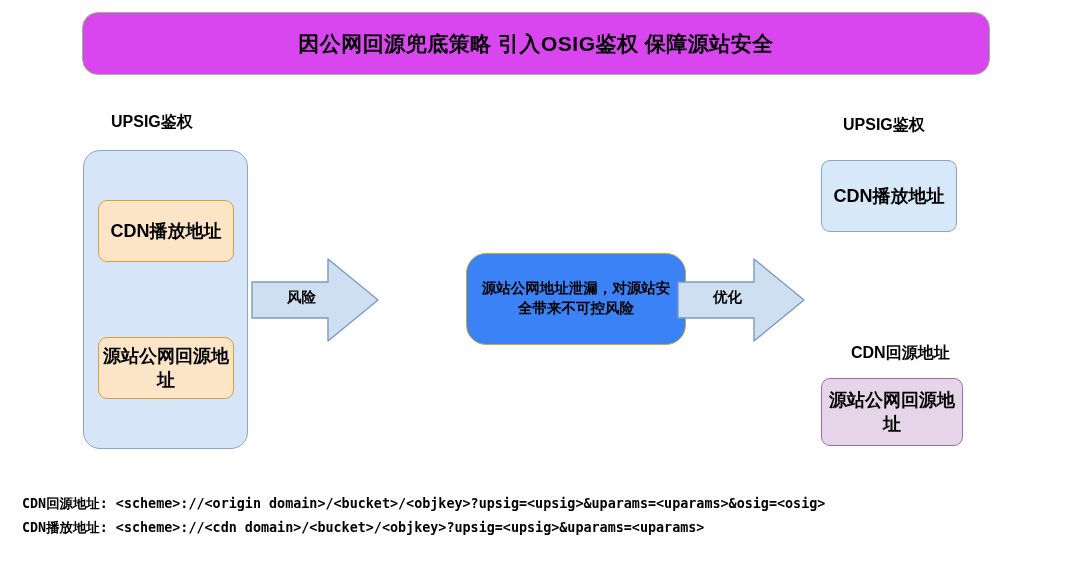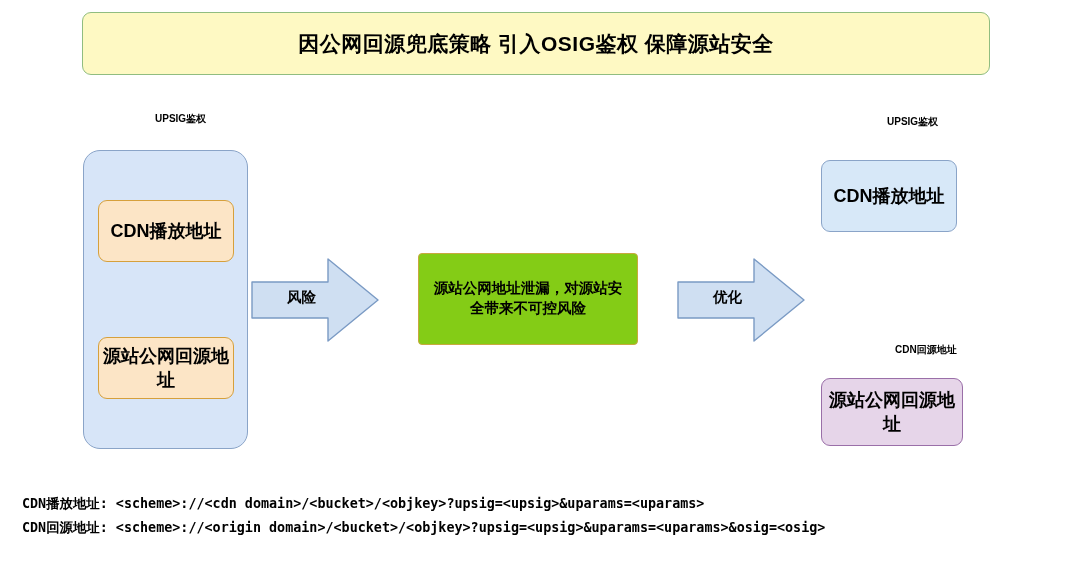--- a/index.html
+++ b/index.html
@@ -17,42 +17,41 @@
   }
 
   .abs { position: absolute; }
 
   
   #title-banner {
     left: 82px;
     top: 12px;
     width: 908px;
     height: 63px;
-    background: #fef9c3;
+    background: #d946ef;
     border: 1.5px solid #90bd80;
-    border-radius: 9px;
+    border-radius: 16px;
     display: flex;
     align-items: center;
     justify-content: center;
     box-sizing: border-box;
   }
   #title-banner .title-text {
     font-size: 21px;
     font-weight: bold;
     letter-spacing: 0.5px;
     color: #000;
   }
 
   
   .caption {
-    font-size: 10px;
+    font-size: 16px;
     font-weight: bold;
     white-space: nowrap;
     color: #000;
-    margin-left: 44px;
   }
 
   
   #upsig-group-container {
     left: 83px;
     top: 150px;
     width: 165px;
     height: 299px;
     background: #d7e5f8;
     border: 1.3px solid #8aa4c8;
@@ -80,23 +79,24 @@
     background: #d7e8f8;
     border: 1.4px solid #8aa4c8;
     border-radius: 9px;
   }
   .node.purple {
     background: #e6d5e9;
     border: 1.4px solid #9a6fa8;
     border-radius: 9px;
   }
   .node.cream {
-    background: #84cc16;
+    background: #3b82f6;
     border: 1.4px solid #c8a93e;
-    border-radius: 4px;
+    border-radius: 20px;
+    margin-left: 48px;
   }
 
   #node-cdn-play-left  { left: 98px;  top: 200px; width: 136px; height: 62px; }
   #node-origin-left    { left: 98px;  top: 337px; width: 136px; height: 62px; }
   #node-risk-middle    { left: 418px; top: 253px; width: 220px; height: 92px;
                          font-size: 14.5px; padding: 0 8px; }
   #node-cdn-play-right { left: 821px; top: 160px; width: 136px; height: 72px; }
   #node-origin-right   { left: 821px; top: 378px; width: 142px; height: 68px; }
 
   
@@ -158,15 +158,15 @@
 
 <div class="abs caption" style="left:843px; top:115px;">UPSIG鉴权</div>
 
 <div class="abs node blue" id="node-cdn-play-right">CDN播放地址</div>
 
 <div class="abs caption" style="left:851px; top:343px;">CDN回源地址</div>
 
 <div class="abs node purple" id="node-origin-right">源站公网回源地址</div>
 
 <div class="abs" id="url-legend">
+  <span class="legend-line">CDN回源地址: &lt;scheme&gt;://&lt;origin domain&gt;/&lt;bucket&gt;/&lt;objkey&gt;?upsig=&lt;upsig&gt;&amp;uparams=&lt;uparams&gt;&amp;osig=&lt;osig&gt;</span>
   <span class="legend-line">CDN播放地址: &lt;scheme&gt;://&lt;cdn domain&gt;/&lt;bucket&gt;/&lt;objkey&gt;?upsig=&lt;upsig&gt;&amp;uparams=&lt;uparams&gt;</span>
-  <span class="legend-line">CDN回源地址: &lt;scheme&gt;://&lt;origin domain&gt;/&lt;bucket&gt;/&lt;objkey&gt;?upsig=&lt;upsig&gt;&amp;uparams=&lt;uparams&gt;&amp;osig=&lt;osig&gt;</span>
 </div>
 
 </body></html>

